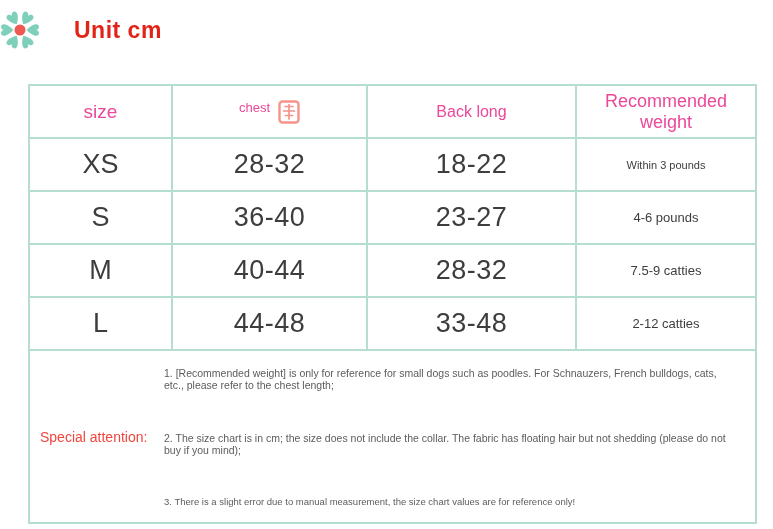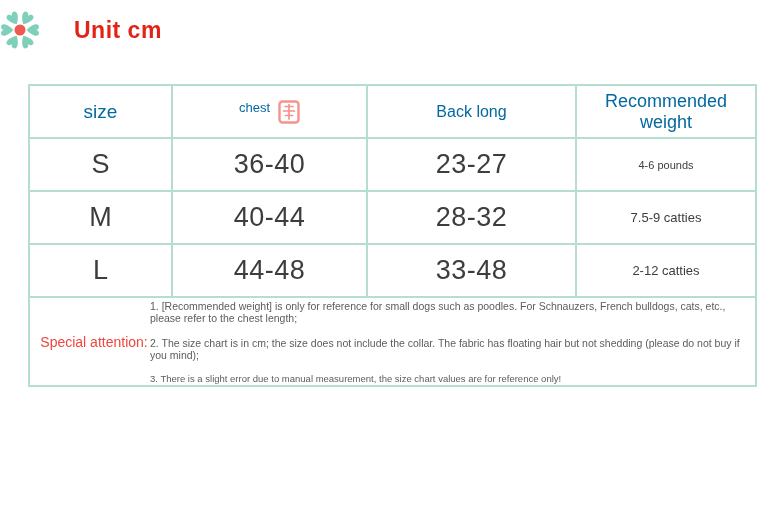--- a/index.html
+++ b/index.html
@@ -34,21 +34,21 @@
     border-collapse: collapse;
     table-layout: fixed;
   }
   .size-table th, .size-table td {
     border: 2px solid #b5ddd1;
     text-align: center;
     vertical-align: middle;
     padding: 0;
     background: #ffffff;
   }
-  .size-table thead th { height: 51px; color: #0369a1; font-weight: 400; }
+  .size-table thead th { height: 51px; color: #ec4899; font-weight: 400; }
   th.col-size   { font-size: 19px; }
   th.col-chest  { font-size: 13px; }
   th.col-back   { font-size: 16px; }
   th.col-weight { font-size: 18px; }
   .chest-head { display: inline-flex; justify-content: center; gap: 8px; }
   .stamp-svg { display: block; }
   .size-table tbody td { height: 51px; color: #3d3d3d; }
   td.cell-size { font-size: 27px; }
   td.cell-num  { font-size: 27px; letter-spacing: 0.5px; }
   td.cell-weight { font-size: 13px; color: #4a4a4a; }
@@ -59,31 +59,31 @@
     align-items: center;
     height: 100%;
     width: 100%;
   }
   .notes-label {
     width: 108px;
     padding-left: 10px;
     flex-shrink: 0;
     color: #f0463d;
     font-size: 14px;
-    text-align: center;
+    text-align: left;
   }
   .notes-list {
     flex: 1;
     display: flex;
     flex-direction: column;
     gap: 13px;
     text-align: left;
     padding: 2px 6px 0 2px;
   }
-  .notes-list p { margin: 0; color: #5c5c5c; font-size: 10.5px; line-height: 1.15; }
+  .notes-list p { margin: 14px; color: #5c5c5c; font-size: 10.5px; line-height: 1.15; }
   .notes-list p:nth-child(3) { font-size: 9.5px; }
 </style>
 </head>
 <body>
 
 <div class="page">
 
   <div class="header">
     <svg class="flower-svg" width="40" height="42" viewBox="-20 -21 40 42" xmlns="http://www.w3.org/2000/svg">
       <g fill="#7fd0bb">
@@ -134,20 +134,26 @@
               </g>
             </svg>
           </span>
         </th>
         <th class="col-back">Back long</th>
         <th class="col-weight">Recommended weight</th>
       </tr>
     </thead>
     <tbody>
       <tr class="data-row">
+        <td class="cell-size">XS</td>
+        <td class="cell-num">28-32</td>
+        <td class="cell-num">18-22</td>
+        <td class="cell-weight">Within 3 pounds</td>
+      </tr>
+      <tr class="data-row">
         <td class="cell-size">S</td>
         <td class="cell-num">36-40</td>
         <td class="cell-num">23-27</td>
         <td class="cell-weight">4-6 pounds</td>
       </tr>
       <tr class="data-row">
         <td class="cell-size">M</td>
         <td class="cell-num">40-44</td>
         <td class="cell-num">28-32</td>
         <td class="cell-weight">7.5-9 catties</td>

